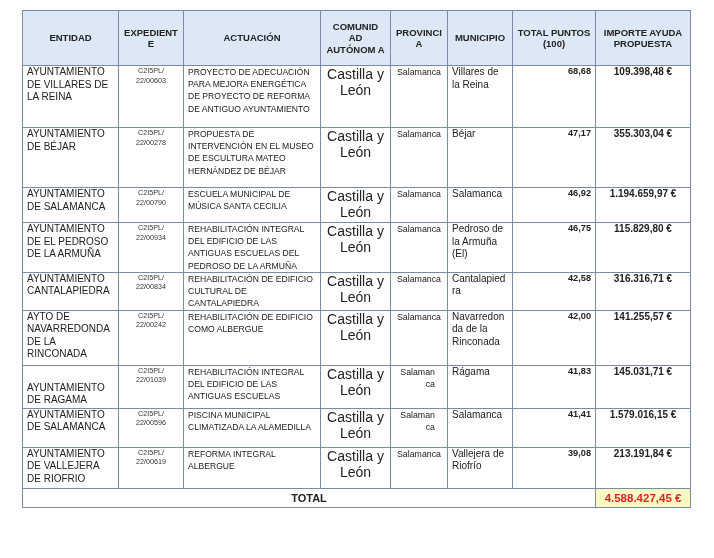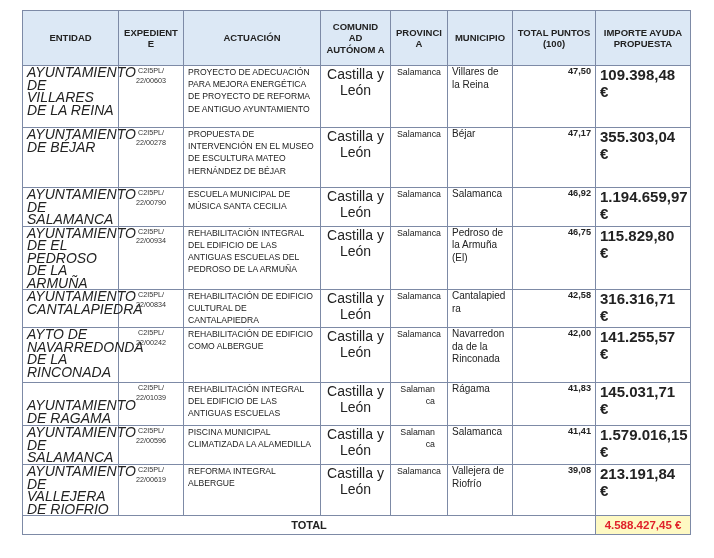--- a/index.html
+++ b/index.html
@@ -3,29 +3,29 @@
 <meta charset="utf-8">
 <style>
   html, body { margin: 0; padding: 0; background: #ffffff; }
   body { width: 714px; height: 558px; position: relative; overflow: hidden;
          font-family: "Liberation Sans", "DejaVu Sans", sans-serif; color: #222; }
   table.grid { position: absolute; left: 22px; top: 10px; border-collapse: collapse;
                table-layout: fixed; width: 668px; }
   table.grid td, table.grid th { border: 1px solid #7d8aa6; padding: 0 4px; vertical-align: top; }
   table.grid th { background: #dce8f5; font-size: 9.5px; font-weight: bold; color: #222;
                   text-align: center; vertical-align: middle; line-height: 11.5px; height: 54px; }
-  td.ent { font-size: 14px; line-height: 12.5px; padding-left: 8px; padding-top: 2px; vertical-align: middle; font-style: italic; }
+  td.ent { font-size: 10px; line-height: 12.5px; padding-left: 8px; padding-top: 2px; vertical-align: middle; }
   td.exp { font-size: 7.2px; line-height: 9.5px; text-align: center; color: #333; padding-top: 6px; margin-top: 14px; }
   td.act { font-size: 8.6px; line-height: 12.2px; padding-top: 1px; }
   td.com { font-size: 14px; padding-top: 10px; text-align: center; }
   td.prov { font-size: 8.8px; padding-top: 10px; text-align: center; line-height: 12px; }
   td.prov.split { text-align: right; padding-right: 12px; }
   td.mun { font-size: 10px; line-height: 12.5px; padding-top: 8px; padding-left: 8px; }
   td.pts { font-size: 9.2px; font-weight: bold; text-align: right; padding-right: 14px; padding-top: 10px; }
-  td.imp { font-size: 15px; font-weight: bold; text-align: left; padding-top: 10px; }
+  td.imp { font-size: 10px; font-weight: bold; text-align: center; padding-top: 10px; }
   tr.total td { height: 18px; vertical-align: middle; }
   td.total-label { font-size: 11px; font-weight: bold; text-align: center; padding-left: 120px; }
   td.total-value { font-size: 11.5px; font-weight: bold; color: #e0212a; text-align: center; background: #fef9c3; }
 </style>
 </head>
 <body>
 
 <table class="grid">
   <colgroup>
     <col style="width:96px">
@@ -50,21 +50,21 @@
     </tr>
   </thead>
   <tbody>
     <tr style="height:62px">
       <td class="ent">AYUNTAMIENTO DE VILLARES DE LA REINA</td>
       <td class="exp">C2I5PL/ 22/00603</td>
       <td class="act">PROYECTO DE ADECUACIÓN PARA MEJORA ENERGÉTICA DE PROYECTO DE REFORMA DE ANTIGUO AYUNTAMIENTO</td>
       <td class="com">Castilla y León</td>
       <td class="prov">Salamanca</td>
       <td class="mun">Villares de la Reina</td>
-      <td class="pts">47,50</td>
+      <td class="pts">68,68</td>
       <td class="imp">109.398,48 €</td>
     </tr>
     <tr style="height:60px">
       <td class="ent">AYUNTAMIENTO DE BÉJAR</td>
       <td class="exp">C2I5PL/ 22/00278</td>
       <td class="act">PROPUESTA DE INTERVENCIÓN EN EL MUSEO DE ESCULTURA MATEO HERNÁNDEZ DE BÉJAR</td>
       <td class="com">Castilla y León</td>
       <td class="prov">Salamanca</td>
       <td class="mun">Béjar</td>
       <td class="pts">47,17</td>

